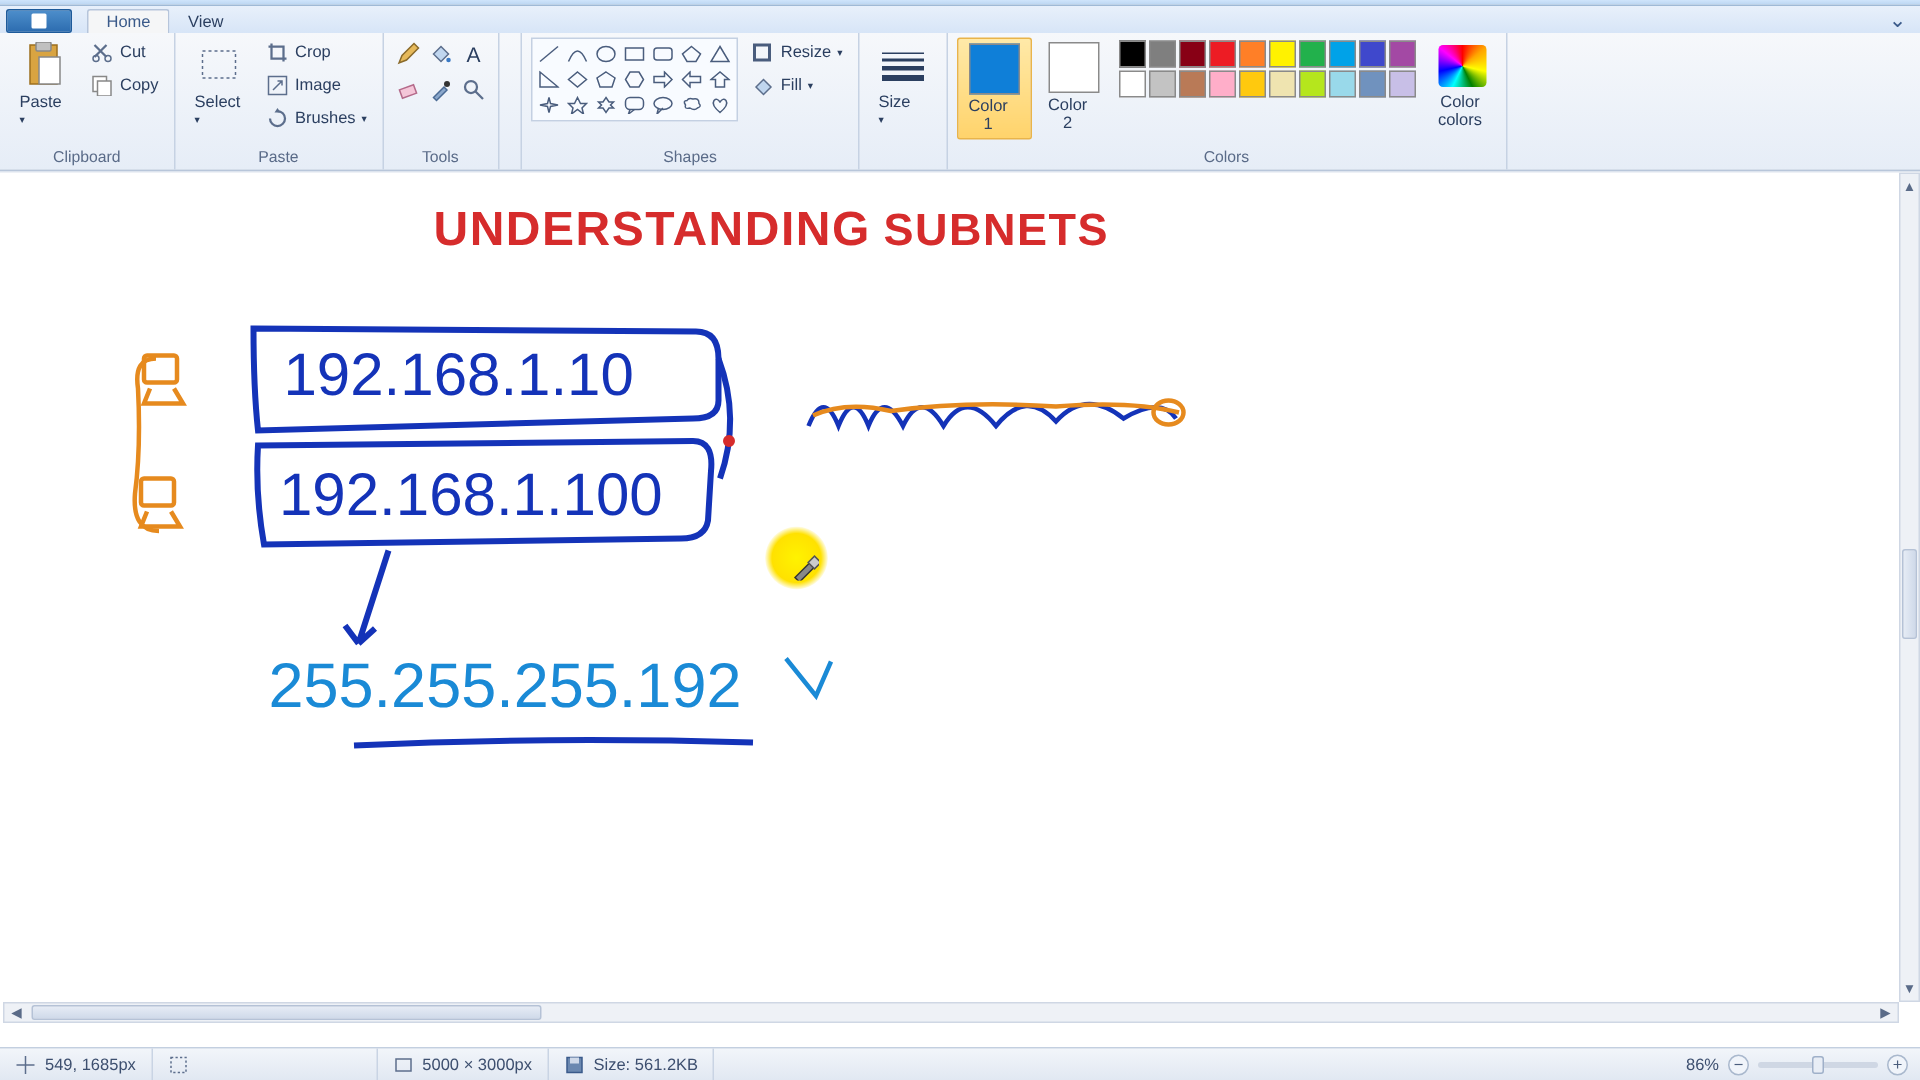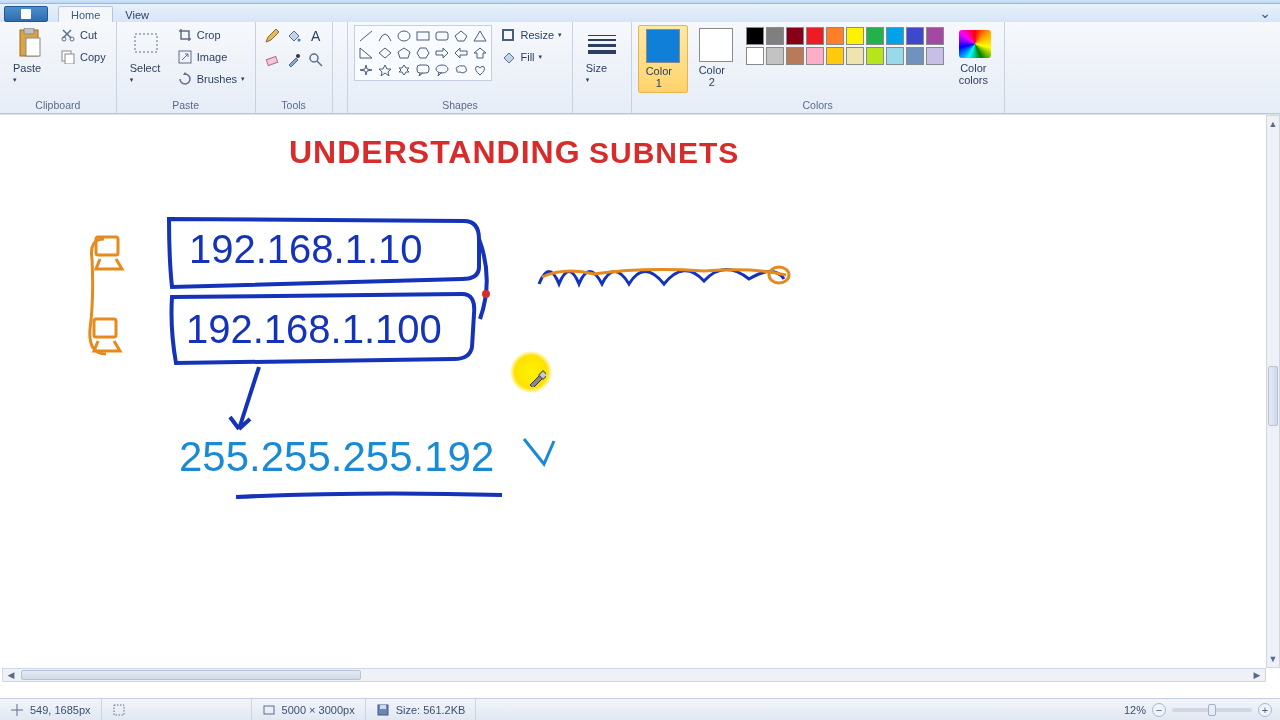--- a/index.html
+++ b/index.html
@@ -512,20 +512,20 @@
     <span>5000 × 3000px</span>
   </div>
   <div class="seg">
     <svg class="si-ico">
         <rect x="2" y="2" width="10" height="10" fill="#6b88b0" stroke="#3a5a8a"></rect>
         <rect x="4" y="2" width="6" height="4" fill="#cfd9e9"></rect>
       </svg>
     <span>Size: 561.2KB</span>
   </div>
   <div class="zoom">
-    <span>12%</span>
+    <span>86%</span>
     <div class="zbtn">−</div>
     <div class="zoom-track">
         <div class="zoom-thumb"></div>
       </div>
     <div class="zbtn">+</div>
   </div>
 </div>
 
 </body></html>

